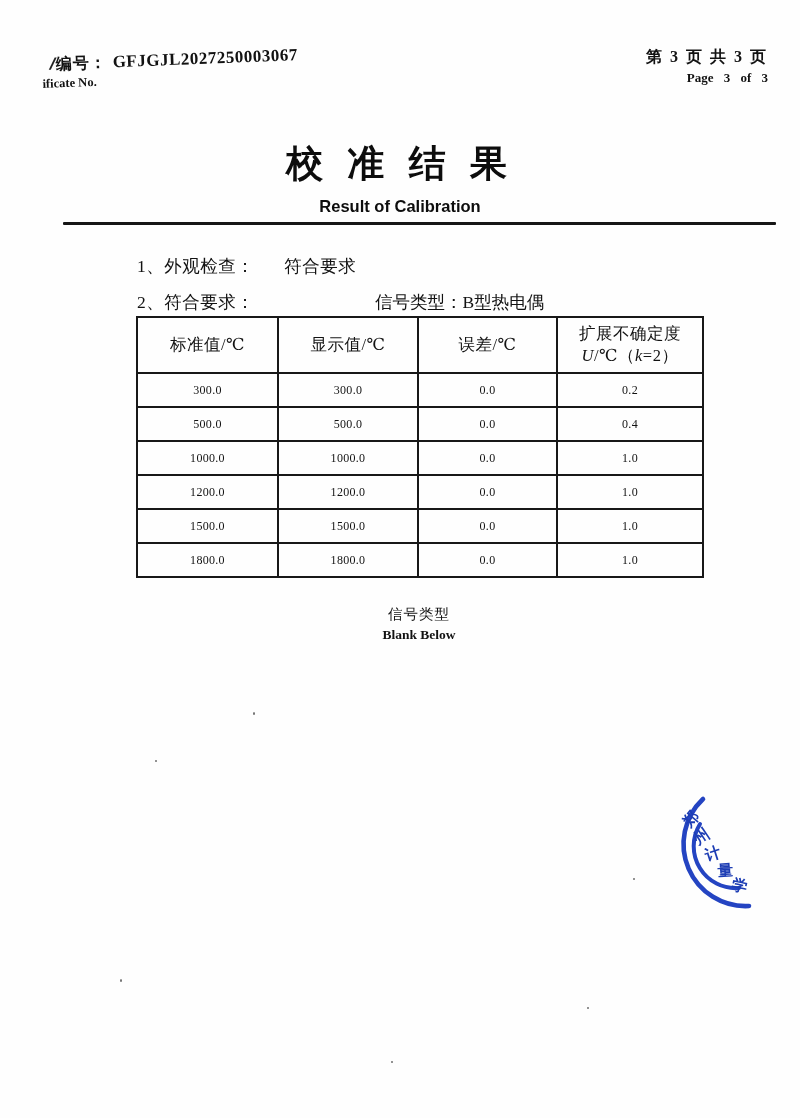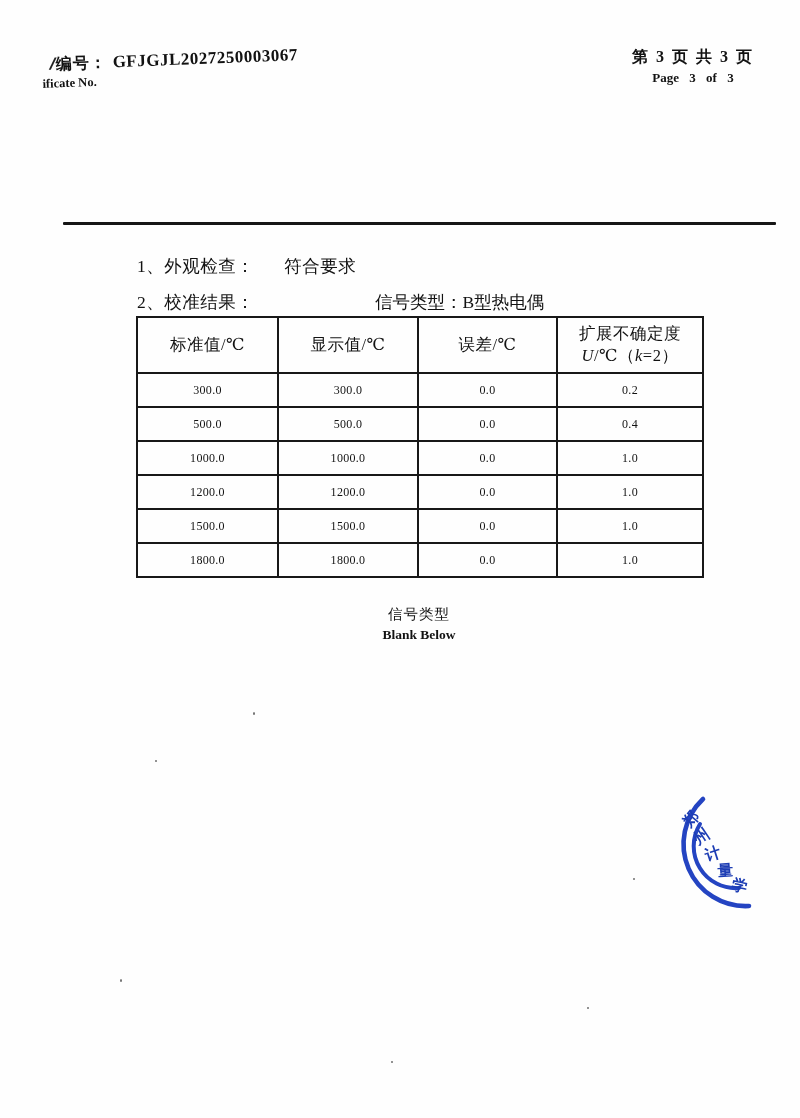--- a/index.html
+++ b/index.html
@@ -22,21 +22,21 @@
   .cert-number{font-size:17px;font-weight:bold;letter-spacing:0.5px;margin-left:6px;}
   .cert-line2{font-size:12.5px;font-weight:bold;margin-top:1px;margin-left:-4px;}
   .cut-mark{
     display:inline-block;width:6px;height:12px;
     border-right:2px solid #222;
     transform:skewX(-28deg);
     margin-right:2px;
   }
   .page-info{
     position:absolute;left:618px;top:47px;width:150px;
-    text-align:center;white-space:nowrap;
+    text-align:right;white-space:nowrap;
   }
   .page-info-cn{font-size:16px;font-weight:bold;letter-spacing:2px;}
   .page-info-en{font-size:13px;font-weight:bold;word-spacing:7px;margin-top:2px;}
   
   .title-block{position:absolute;left:0;top:139px;width:800px;text-align:center;}
   .title-cn{
     font-family:"Liberation Sans","DejaVu Sans",sans-serif;
     font-size:37px;font-weight:bold;letter-spacing:7px;color:#0d0d0d;
   }
   .title-en{
@@ -88,28 +88,32 @@
       <span class="cut-mark"></span><span>编号：</span><span class="cert-number">GFJGJL2027250003067</span>
     </div>
     <div class="cert-line2">ificate No.</div>
   </div>
 
   <div class="page-info">
     <div class="page-info-cn">第 3 页  共 3 页</div>
     <div class="page-info-en">Page 3 of 3</div>
   </div>
 
+  <div class="title-block">
+    <div class="title-cn">校 准 结 果</div>
+    <div class="title-en">Result of Calibration</div>
+  </div>
   <div class="rule"></div>
 
   <div class="item item-1">
     <span>1、</span><span>外观检查：</span><span class="item-value">符合要求</span>
   </div>
 
   <div class="item item-2">
-    <span>2、</span><span>校准结果：</span>
+    <span>2、</span><span>符合要求：</span>
   </div>
   <div class="signal">
     <span>信号类型：</span><span class="signal-value">B型热电偶</span>
   </div>
 
   <div class="cal-table-wrap">
     <table class="cal">
       <colgroup>
         <col style="width:141px">
           <col style="width:140px">

